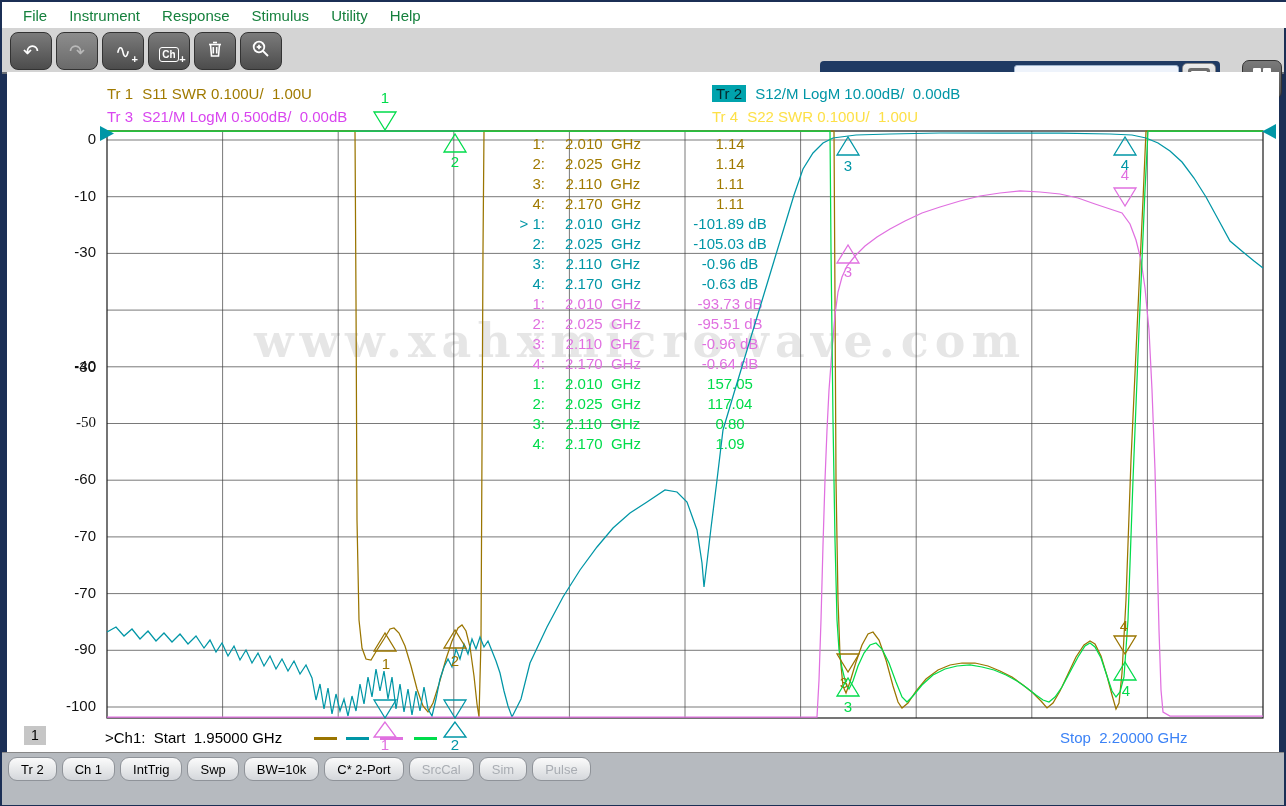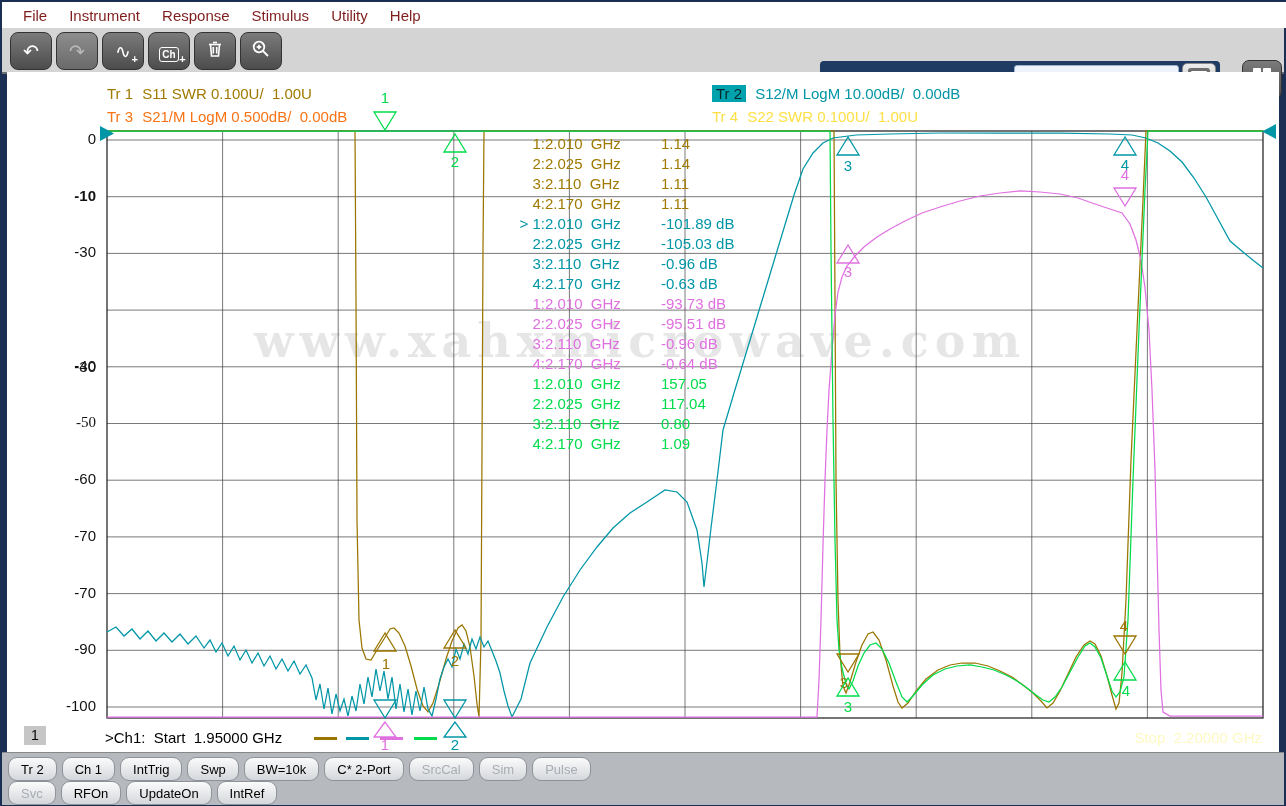--- a/index.html
+++ b/index.html
@@ -1,20 +1,20 @@
 <!DOCTYPE html>
 <html><head>
 <meta charset="utf-8">
 <style>
   html,body{margin:0;padding:0;width:1286px;height:806px;overflow:hidden;
     background:#1b2f55;font-family:"Liberation Sans",sans-serif;position:relative}
   
   #menubar{position:absolute;left:2px;top:2px;width:1282px;height:26px;background:#fff;
     display:flex;align-items:center;padding-left:10px;gap:0}
-  #menubar .mitem{font-size:15px;color:#7f1d1d;padding:3px 11px;cursor:default}
+  #menubar .mitem{font-size:15px;color:#15803d;padding:3px 11px;cursor:default}
   
   #toolbar{position:absolute;left:2px;top:28px;width:1282px;height:44px;background:#d4d4d4;
     border-bottom:2px solid #6b7076}
   .tbtn{position:absolute;top:4px;width:40px;height:36px;border-radius:8px;
     background:linear-gradient(#7b7b7b,#4c4c4c);border:1px solid #333;
     color:#fff;font-size:19px;display:flex;align-items:center;justify-content:center}
   .tbtn.disabled{background:linear-gradient(#8d8d8d,#6a6a6a);color:#b9b9b9}
   .glyphwrap{position:relative;line-height:1}
   .plus-sub{position:absolute;right:-7px;bottom:-4px;font-size:11px;font-weight:bold}
   .chbox{border:1.5px solid #fff;border-radius:3px;font-size:10px;font-weight:bold;padding:1px 2px}
@@ -29,33 +29,33 @@
   #hardkeys-btn{position:absolute;left:1240px;top:32px;width:38px;height:37px;border-radius:7px;
     background:linear-gradient(#7b7b7b,#4c4c4c);border:1px solid #333;
     display:flex;align-items:center;justify-content:center}
   
   #chart{position:absolute;left:7px;top:72px;width:1272px;height:680px;background:#fff}
   svg.layer{position:absolute;left:0;top:0;width:1286px;height:806px;pointer-events:none}
   #watermark{position:absolute;left:110px;top:314px;width:1060px;text-align:center;
     font-family:"DejaVu Serif",serif;font-weight:bold;font-size:46px;letter-spacing:6px;
     color:rgba(60,60,60,0.13);white-space:nowrap}
   .tlabel{position:absolute;font-size:15px;display:flex;gap:9px;white-space:pre}
-  .tr1c{color:#A07A00}.tr2c{color:#0096A6}.tr3c{color:#f97316}.tr4c{color:#fde047}
+  .tr1c{color:#A07A00}.tr2c{color:#0096A6}.tr3c{color:#d946ef}.tr4c{color:#fde047}
   .chip{background:#00A3AD;color:#03282c;padding:0 4px}
   .ytick{position:absolute;left:30px;width:66px;text-align:right;font-size:15px;color:#111}
   #marker-table{position:absolute;left:495px;top:133px}
   .mrow{display:flex;height:20px;align-items:center;font-size:15px}
   .mrow .c1{width:50px;text-align:right;white-space:pre}
-  .mrow .c2{width:116px;text-align:left;white-space:pre}
-  .mrow .c3{width:138px;text-align:left}
+  .mrow .c2{width:116px;text-align:center;white-space:pre}
+  .mrow .c3{width:138px;text-align:center}
   .mrow.tr1{color:#A07A00}.mrow.tr2{color:#0096A6}.mrow.tr3{color:#E070E0}.mrow.tr4{color:#00DC4B}
   #ch-ind{position:absolute;left:24px;top:726px;width:22px;height:19px;background:#c6c6c6;
     text-align:center;font-size:14px;color:#000;line-height:19px}
   #start-text{position:absolute;left:105px;top:729px;font-size:15px;color:#000;white-space:pre}
-  #stop-text{position:absolute;left:1060px;top:729px;width:202px;text-align:right;font-size:15px;color:#fef9c3;white-space:pre}
+  #stop-text{position:absolute;left:1060px;top:729px;width:202px;text-align:left;font-size:15px;color:#3b82f6;white-space:pre}
   .legdash{position:absolute;top:737px;width:23px;height:3px}
   
   #statusbar{position:absolute;left:2px;top:752px;width:1282px;height:52px;background:#b6babf;
     border-top:1px solid #888}
   .srow{position:absolute;left:6px;display:flex;gap:5px}
   .sbtn{height:22px;border-radius:9px;border:1px solid #8f9399;
     background:linear-gradient(#fbfbfb,#d4d7db);font-size:13px;color:#000;padding:0 12px;
     display:flex;align-items:center;font-family:"Liberation Sans",sans-serif}
   .sbtn.dis{color:#a9adb3}
 </style>
@@ -327,30 +327,24 @@
     <div class="sbtn">Tr 2</div>
     <div class="sbtn">Ch 1</div>
     <div class="sbtn">IntTrig</div>
     <div class="sbtn">Swp</div>
     <div class="sbtn">BW=10k</div>
     <div class="sbtn">C* 2-Port</div>
     <div class="sbtn dis">SrcCal</div>
     <div class="sbtn dis">Sim</div>
     <div class="sbtn dis">Pulse</div>
   </div>
-  <div class="srow" style="top:28px">
-    <div class="sbtn dis">Svc</div>
-    <div class="sbtn">RFOn</div>
-    <div class="sbtn">UpdateOn</div>
-    <div class="sbtn">IntRef</div>
-  </div>
 </div>
 
 <div class="ytick" style="top: 130px;">0</div>
-<div class="ytick" style="top: 186.7px; font-weight: bold;">-10</div>
+<div class="ytick" style="top: 186.7px;">-10</div>
 <div class="ytick" style="top: 243.4px;">-30</div>
 <div class="ytick" style="top: 318px; margin-top: 40px;">-30</div>
 <div class="ytick" style="top: 356.8px;">-40</div>
 <div class="ytick" style="top: 413.5px; font-family: Liberation Serif, serif;">-50</div>
 <div class="ytick" style="top: 470.2px;">-60</div>
 <div class="ytick" style="top: 526.9px;">-70</div>
 <div class="ytick" style="top: 583.6px;">-70</div>
 <div class="ytick" style="top: 640.3px;">-90</div>
 <div class="ytick" style="top: 697px;">-100</div>
 

